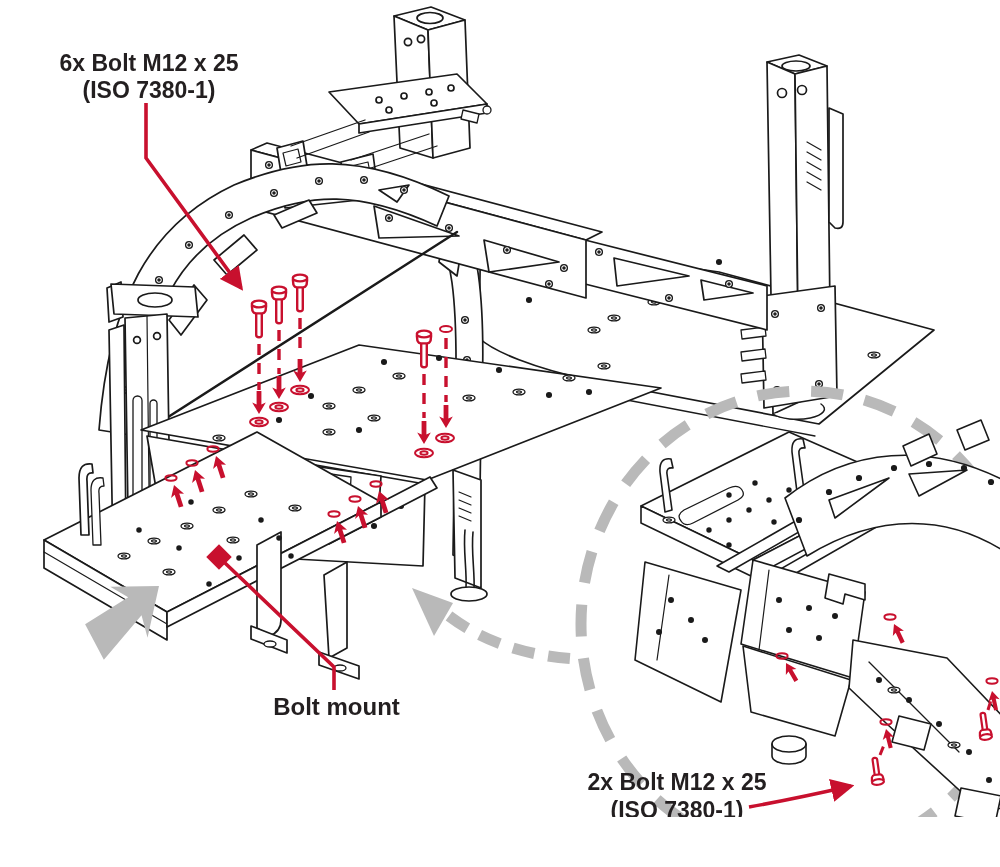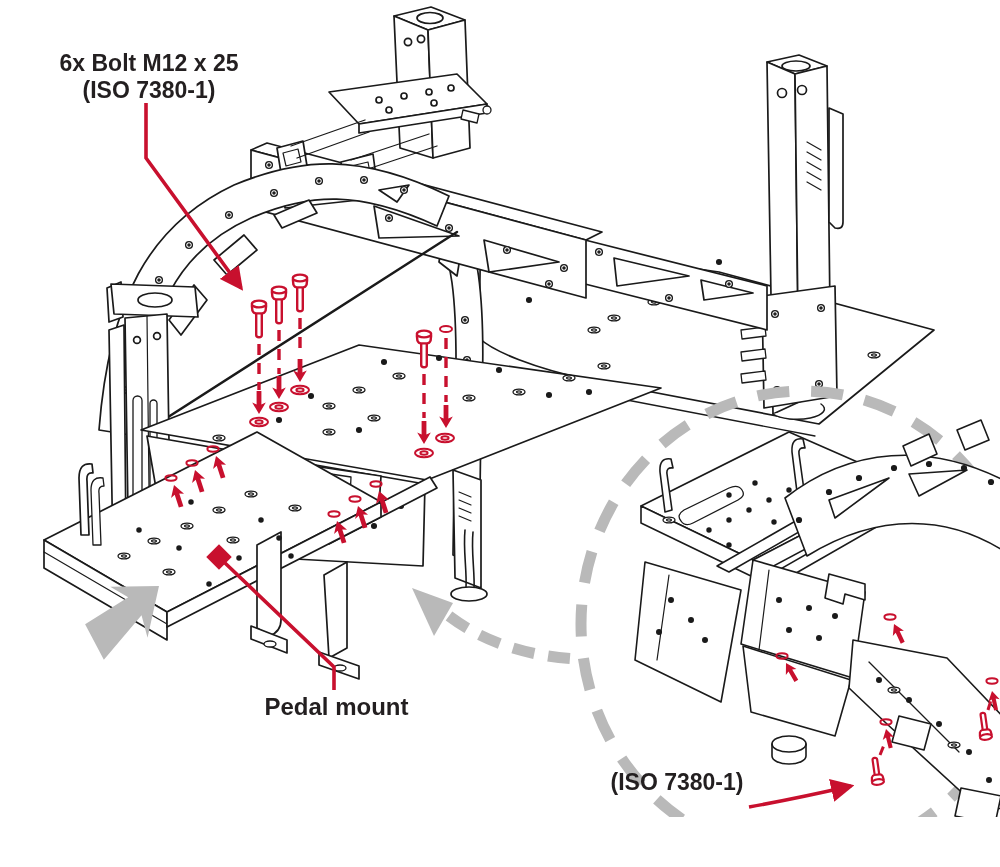--- a/index.html
+++ b/index.html
@@ -399,19 +399,20 @@
     <path d="M720,807 Q765,799 822,786" fill="none" stroke="#c8102e" stroke-width="3.6" marker-end="url(#mArrow)"></path>
   </g>
 </svg>
 
   <div class="callout" style="left:18px;top:50px;width:204px;">
     <span>6x Bolt M12 x 25</span>
     <span>(ISO 7380-1)</span>
   </div>
 
 
-  <div class="bold-label" style="left:205px;top:693px;width:205px;text-align:center;font-size:24px;">Pedal mount</div>
+  <div class="bold-label" style="left:205px;top:693px;width:205px;text-align:center;font-size:24px;">Bolt mount</div>
 
   <div class="callout" style="left:542px;top:768px;width:212px;line-height:28px;">
+    <span>2x Bolt M12 x 25</span>
     <span>(ISO 7380-1)</span>
   </div>
 
 </div>
 
 </body></html>

